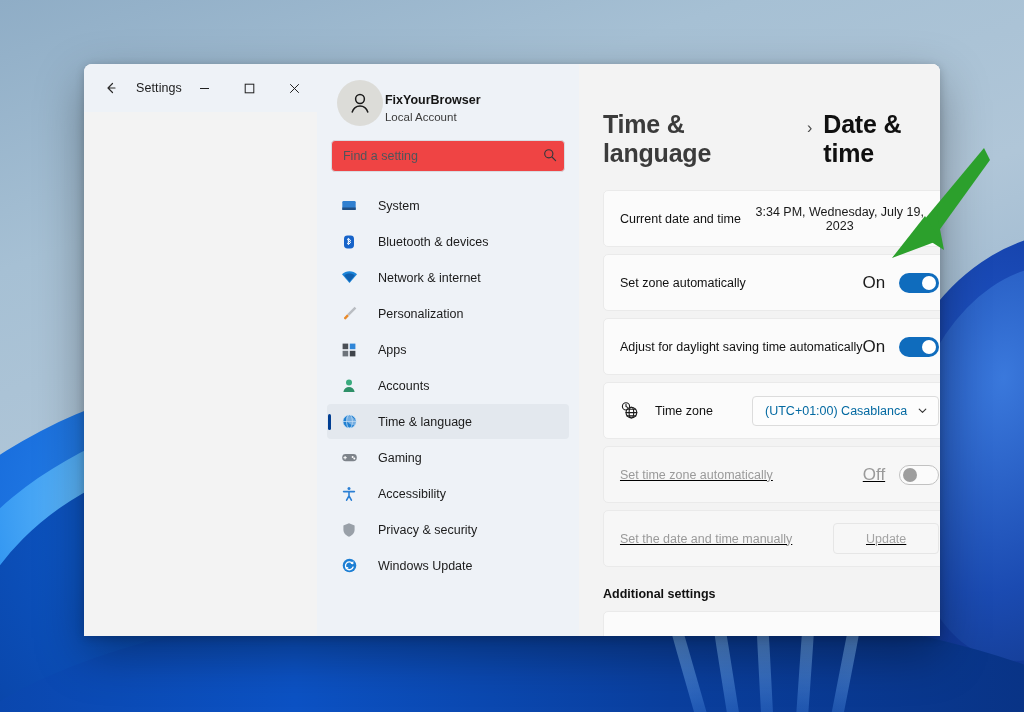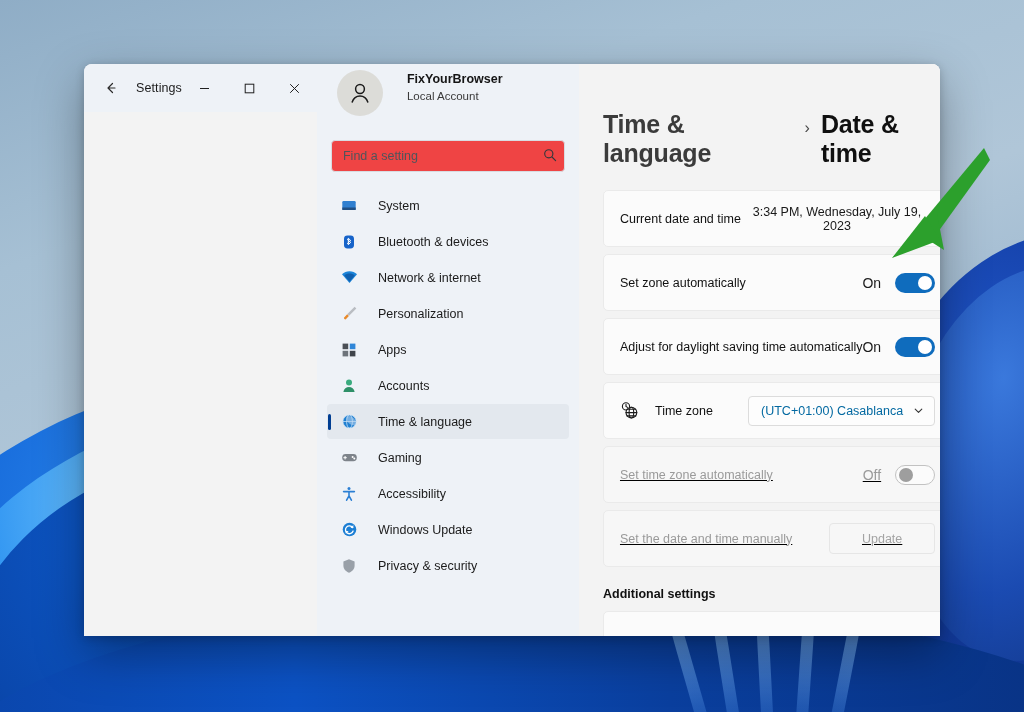--- a/index.html
+++ b/index.html
@@ -87,21 +87,21 @@
   }
 
   #body-area { flex: 1; display: flex; min-height: 0; background: #f3f3f3; }
 
   
   #sidebar {
     width: 262px; flex: 0 0 262px; background: #eef2f7;
     padding: 0 10px; display: flex; flex-direction: column;
   }
   .account {
-    display: flex; align-items: flex-start; gap: 24px; padding: 6px 4px 0 10px; height: 62px;
+    display: flex; align-items: flex-end; gap: 2px; padding: 6px 4px 0 10px; height: 62px;
   }
   .avatar {
     width: 46px; height: 46px; border-radius: 50%; background: #dcdcd8;
     display: flex; align-items: center; justify-content: center; flex: 0 0 46px;
   }
   .acc-name { font-size: 12.5px; font-weight: bold; color: #151515; line-height: 1.45; }
   .acc-sub  { font-size: 11.5px; color: #3a3a3a; line-height: 1.45; }
 
   .search-wrap { padding: 14px 4px 0 4px; position: relative; }
   .search-box {
@@ -144,21 +144,21 @@
     margin-bottom: 7px;
   }
   .card.disabled { background: #f7f7f7; text-decoration: underline; }
   .card-left { display: flex; align-items: center; gap: 15px; min-width: 0; }
   .card-ico { width: 20px; height: 20px; flex: 0 0 20px; display: flex; align-items: center; justify-content: center; }
   .card-label { font-size: 12.5px; color: #111; white-space: nowrap; }
   .card.disabled .card-label { color: #9a9a9a; }
   .card-right { margin-left: auto; display: flex; align-items: center; gap: 14px; text-align: center; }
   .card-value { font-size: 12.5px; color: #191919; }
 
-  .toggle-state { font-size: 14px; color: #1b1b1b; }
+  .toggle-state { font-size: 17px; color: #1b1b1b; }
   .toggle-state.off { color: #9a9a9a; }
   .switch {
     width: 40px; height: 20px; border-radius: 10px; background: #0f6cbd;
     position: relative; flex: 0 0 40px;
   }
   .switch .knob {
     position: absolute; top: 3px; left: 23px; width: 14px; height: 14px;
     border-radius: 50%; background: #fff;
   }
   .switch.off { background: #fbfbfb; border: 1px solid #c2c2c2; }
@@ -353,37 +353,37 @@
               <svg width="16" height="16" viewBox="0 0 16 16" stroke="#2b7fd4" fill="none" stroke-width="1.6" stroke-linecap="round">
                   <circle cx="8" cy="2.6" r="1.5" fill="#2b7fd4" stroke="none"></circle>
                   <path d="M2.6 5.6h10.8M8 5.6v4.2M8 9.8l-2.4 4.4M8 9.8l2.4 4.4"></path>
                 </svg>
             </span>
             <span class="nav-label">Accessibility</span>
           </div>
 
           <div class="nav-item">
             <span class="nav-ico">
+              <svg width="16" height="16" viewBox="0 0 16 16">
+                  <path d="M8 1.2l5.6 2.2v4.2c0 3.4-2.3 6-5.6 7.2-3.3-1.2-5.6-3.8-5.6-7.2V3.4L8 1.2z" fill="#99a0a8"></path>
+                </svg>
+            </span>
+            <span class="nav-label">Privacy &amp; security</span>
+          </div>
+
+          <div class="nav-item">
+            <span class="nav-ico">
               <svg width="17" height="17" viewBox="0 0 17 17">
                   <circle cx="8.5" cy="8.5" r="6.8" fill="#1d7fd4"></circle>
                   <path d="M11.6 6.6a3.9 3.9 0 10.5 3.4" stroke="#fff" stroke-width="1.3" fill="none" stroke-linecap="round"></path>
                   <path d="M12.3 4.1v2.8H9.5z" fill="#fff"></path>
                   <path d="M4.8 12.8V10h2.8z" fill="#fff"></path>
                 </svg>
             </span>
             <span class="nav-label">Windows Update</span>
-          </div>
-
-          <div class="nav-item">
-            <span class="nav-ico">
-              <svg width="16" height="16" viewBox="0 0 16 16">
-                  <path d="M8 1.2l5.6 2.2v4.2c0 3.4-2.3 6-5.6 7.2-3.3-1.2-5.6-3.8-5.6-7.2V3.4L8 1.2z" fill="#99a0a8"></path>
-                </svg>
-            </span>
-            <span class="nav-label">Privacy &amp; security</span>
           </div>
 
         </div>
       </div>
 
       <div id="content">
 
         <div class="page-head">
           <span class="crumb-parent">Time &amp; language</span>
           <span class="crumb-sep">›</span>

